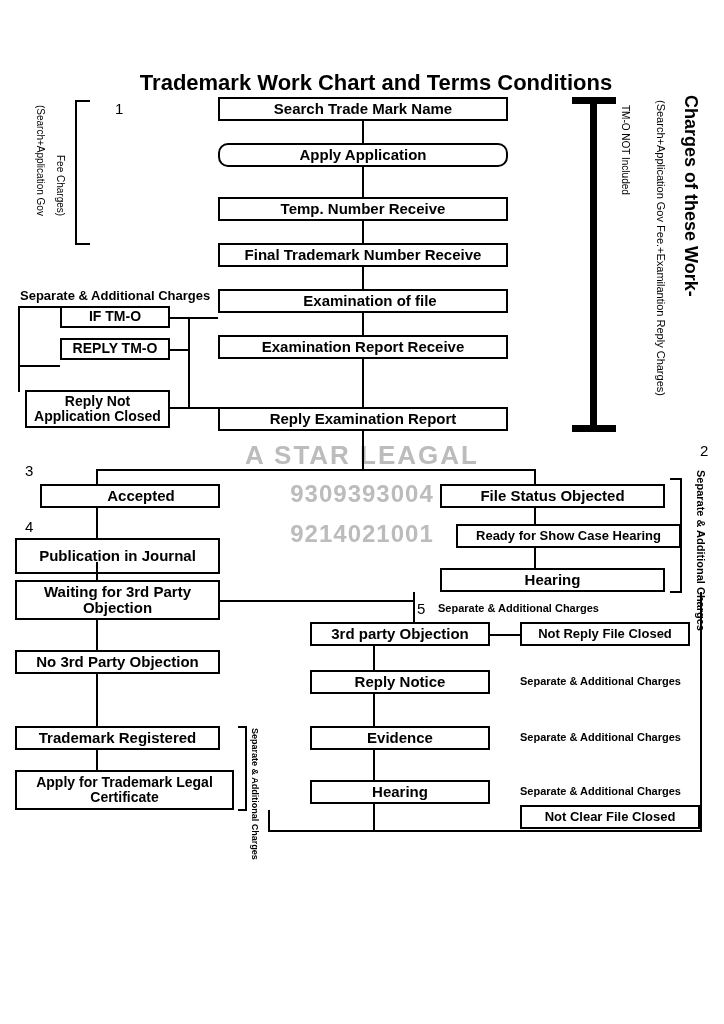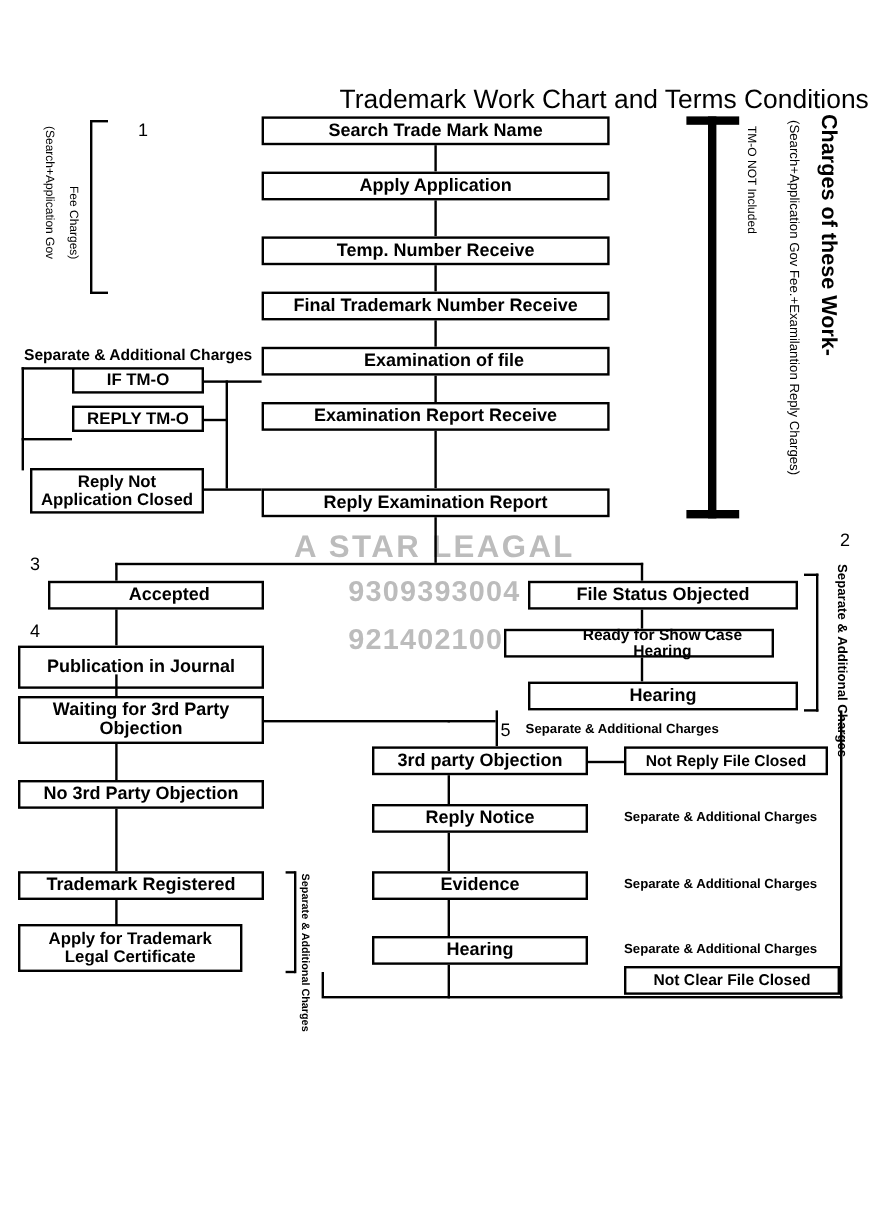--- a/index.html
+++ b/index.html
@@ -8,22 +8,22 @@
     background:#fff;
     width:724px;
     height:1024px;
     position:relative;
     overflow:hidden;
   }
   .title{
     position:absolute;
     top:70px;
     left:0; right:0;
-    text-align:right;
-    font-weight:normal;
+    text-align:center;
+    font-weight:bold;
     font-size:22px;
     padding-left:28px;
   }
   .box{
     position:absolute;
     border:2px solid #000;
     background:#fff;
     text-align:center;
     font-weight:bold;
     font-size:15px;
@@ -97,21 +97,21 @@
 <div class="vtext small" style="top:105px;left:620px;">TM-O NOT Included</div>
 <div class="vtext big" style="top:95px;left:680px;">Charges of these Work-</div>
 <div class="vtext" style="top:100px;left:655px;font-size:11px;">(Search+Application Gov Fee.+Examilantion Reply Charges)</div>
 
 <div class="num" style="top:100px;left:115px;">1</div>
 
 <div class="label" style="top:288px;left:20px;font-size:13px;">Separate &amp; Additional Charges</div>
 
 <div class="box" style="top:97px;left:218px;width:290px;height:24px;">Search Trade Mark Name</div>
 <div class="vline" style="top:121px;left:362px;height:22px;"></div>
-<div class="box" style="top:143px;left:218px;width:290px;height:24px;">Apply Application</div>
+<div class="box" style="top:143px;left:218px;width:290px;height:24px;border-radius:10px;">Apply Application</div>
 <div class="vline" style="top:167px;left:362px;height:30px;"></div>
 <div class="box" style="top:197px;left:218px;width:290px;height:24px;text-align:right;">Temp. Number Receive</div>
 <div class="vline" style="top:221px;left:362px;height:22px;"></div>
 <div class="box" style="top:243px;left:218px;width:290px;height:24px;">Final Trademark Number Receive</div>
 <div class="vline" style="top:267px;left:362px;height:22px;"></div>
 <div class="box" style="top:289px;left:218px;width:290px;height:24px;padding-left:20px;">Examination of file</div>
 <div class="vline" style="top:313px;left:362px;height:22px;"></div>
 <div class="box" style="top:335px;left:218px;width:290px;height:24px;">Examination Report Receive</div>
 <div class="vline" style="top:359px;left:362px;height:48px;"></div>
 <div class="box" style="top:407px;left:218px;width:290px;height:24px;">Reply Examination Report</div>
@@ -140,25 +140,25 @@
 <div class="num" style="top:518px;left:25px;">4</div>
 <div class="vline" style="top:508px;left:96px;height:30px;"></div>
 <div class="box" style="top:538px;left:15px;width:205px;height:36px;">Publication in Journal</div>
 <div class="vline" style="top:562px;left:96px;height:18px;"></div>
 <div class="box" style="top:580px;left:15px;width:205px;height:40px;">Waiting for 3rd Party Objection</div>
 <div class="vline" style="top:620px;left:96px;height:30px;"></div>
 <div class="box" style="top:650px;left:15px;width:205px;height:24px;">No 3rd Party Objection</div>
 <div class="vline" style="top:674px;left:96px;height:52px;"></div>
 <div class="box" style="top:726px;left:15px;width:205px;height:24px;">Trademark Registered</div>
 <div class="vline" style="top:750px;left:96px;height:20px;"></div>
-<div class="box" style="top:770px;left:15px;width:187px;height:40px;font-size:14px;">Apply for Trademark Legal Certificate</div>
+<div class="box" style="top:770px;left:15px;width:219px;height:40px;font-size:14px;">Apply for Trademark Legal Certificate</div>
 
 <div class="box" style="top:484px;left:440px;width:225px;height:24px;">File Status Objected</div>
 <div class="vline" style="top:508px;left:534px;height:16px;"></div>
-<div class="box" style="top:524px;left:420px;width:225px;height:24px;font-size:13px;padding-left:45px;">Ready for Show Case Hearing</div>
+<div class="box" style="top:524px;left:456px;width:225px;height:24px;font-size:13px;">Ready for Show Case Hearing</div>
 <div class="vline" style="top:548px;left:534px;height:20px;"></div>
 <div class="box" style="top:568px;left:440px;width:225px;height:24px;">Hearing</div>
 
 <div class="bracket-v" style="top:478px;left:680px;height:115px;"></div>
 <div class="bracket-h" style="top:478px;left:670px;width:12px;"></div>
 <div class="bracket-h" style="top:591px;left:670px;width:12px;"></div>
 <div class="vtext" style="top:470px;left:695px;font-size:11px;font-weight:bold;">Separate &amp; Additional Charges</div>
 
 <div class="num" style="top:600px;left:417px;">5</div>
 <div class="vline" style="top:592px;left:700px;height:240px;"></div>

